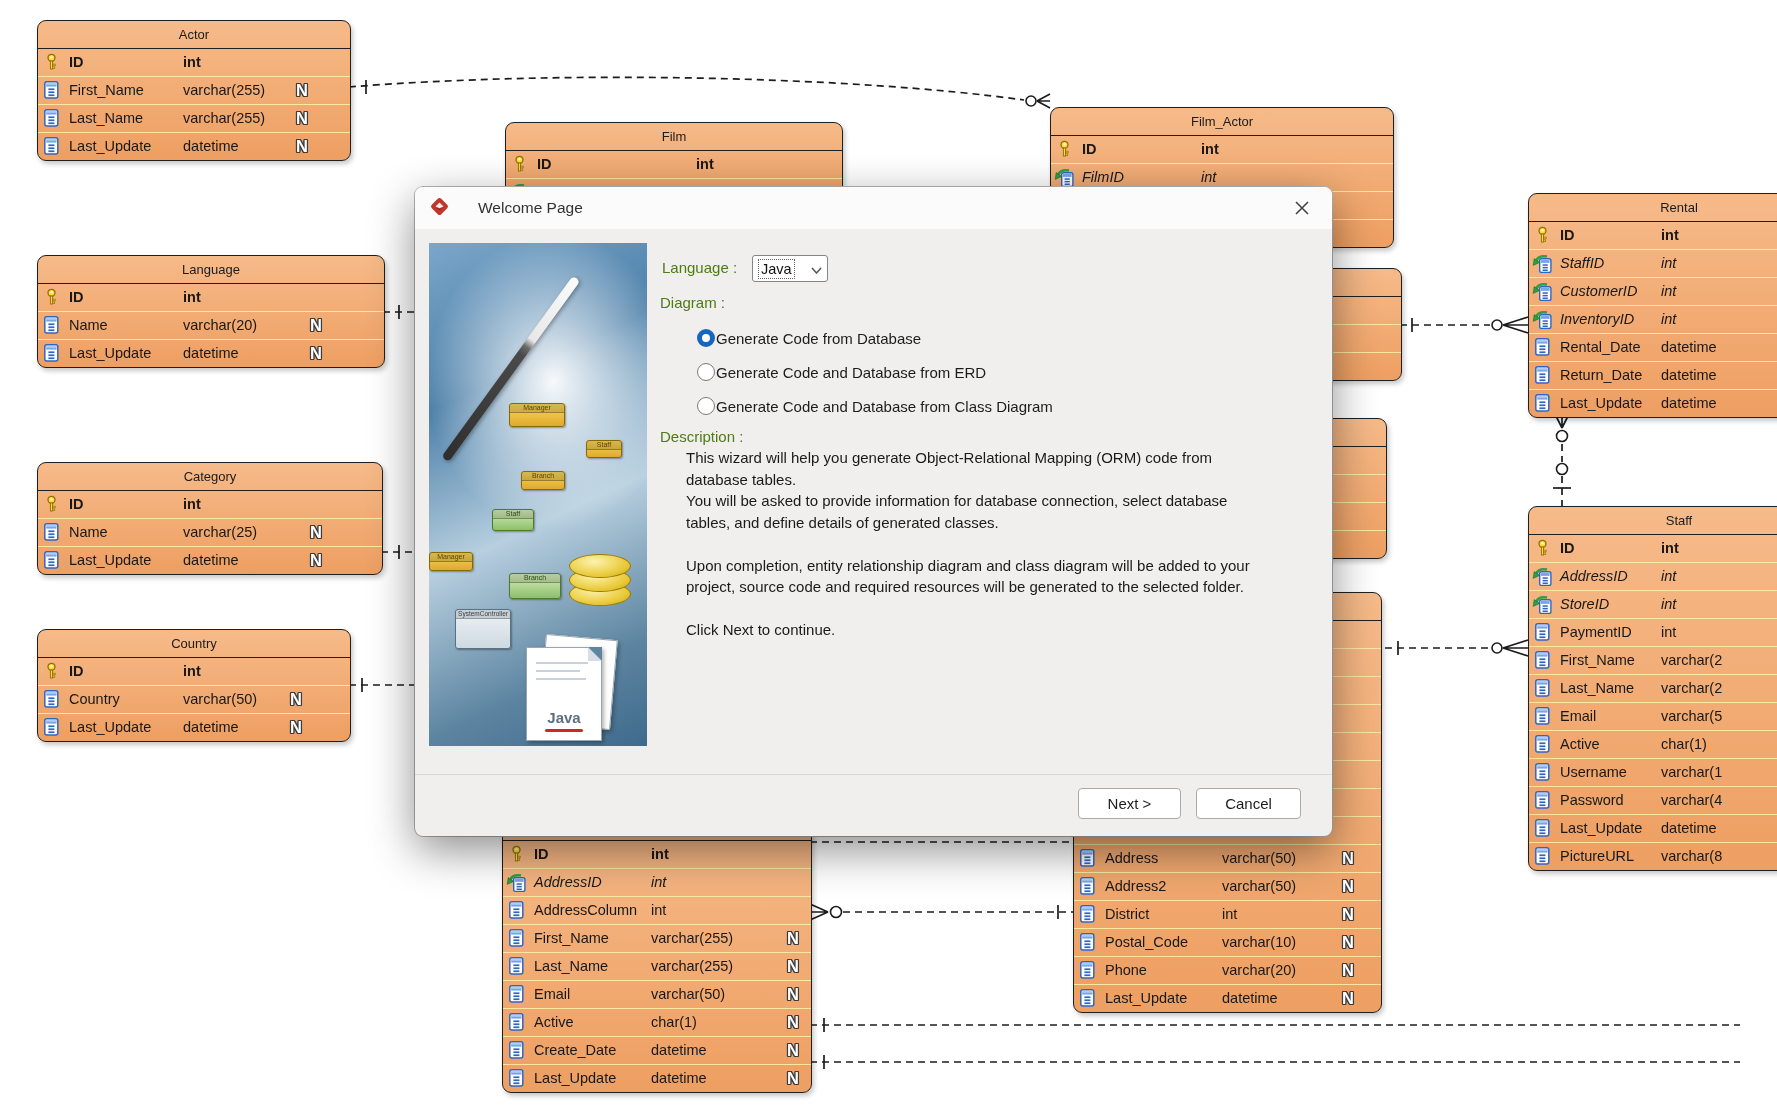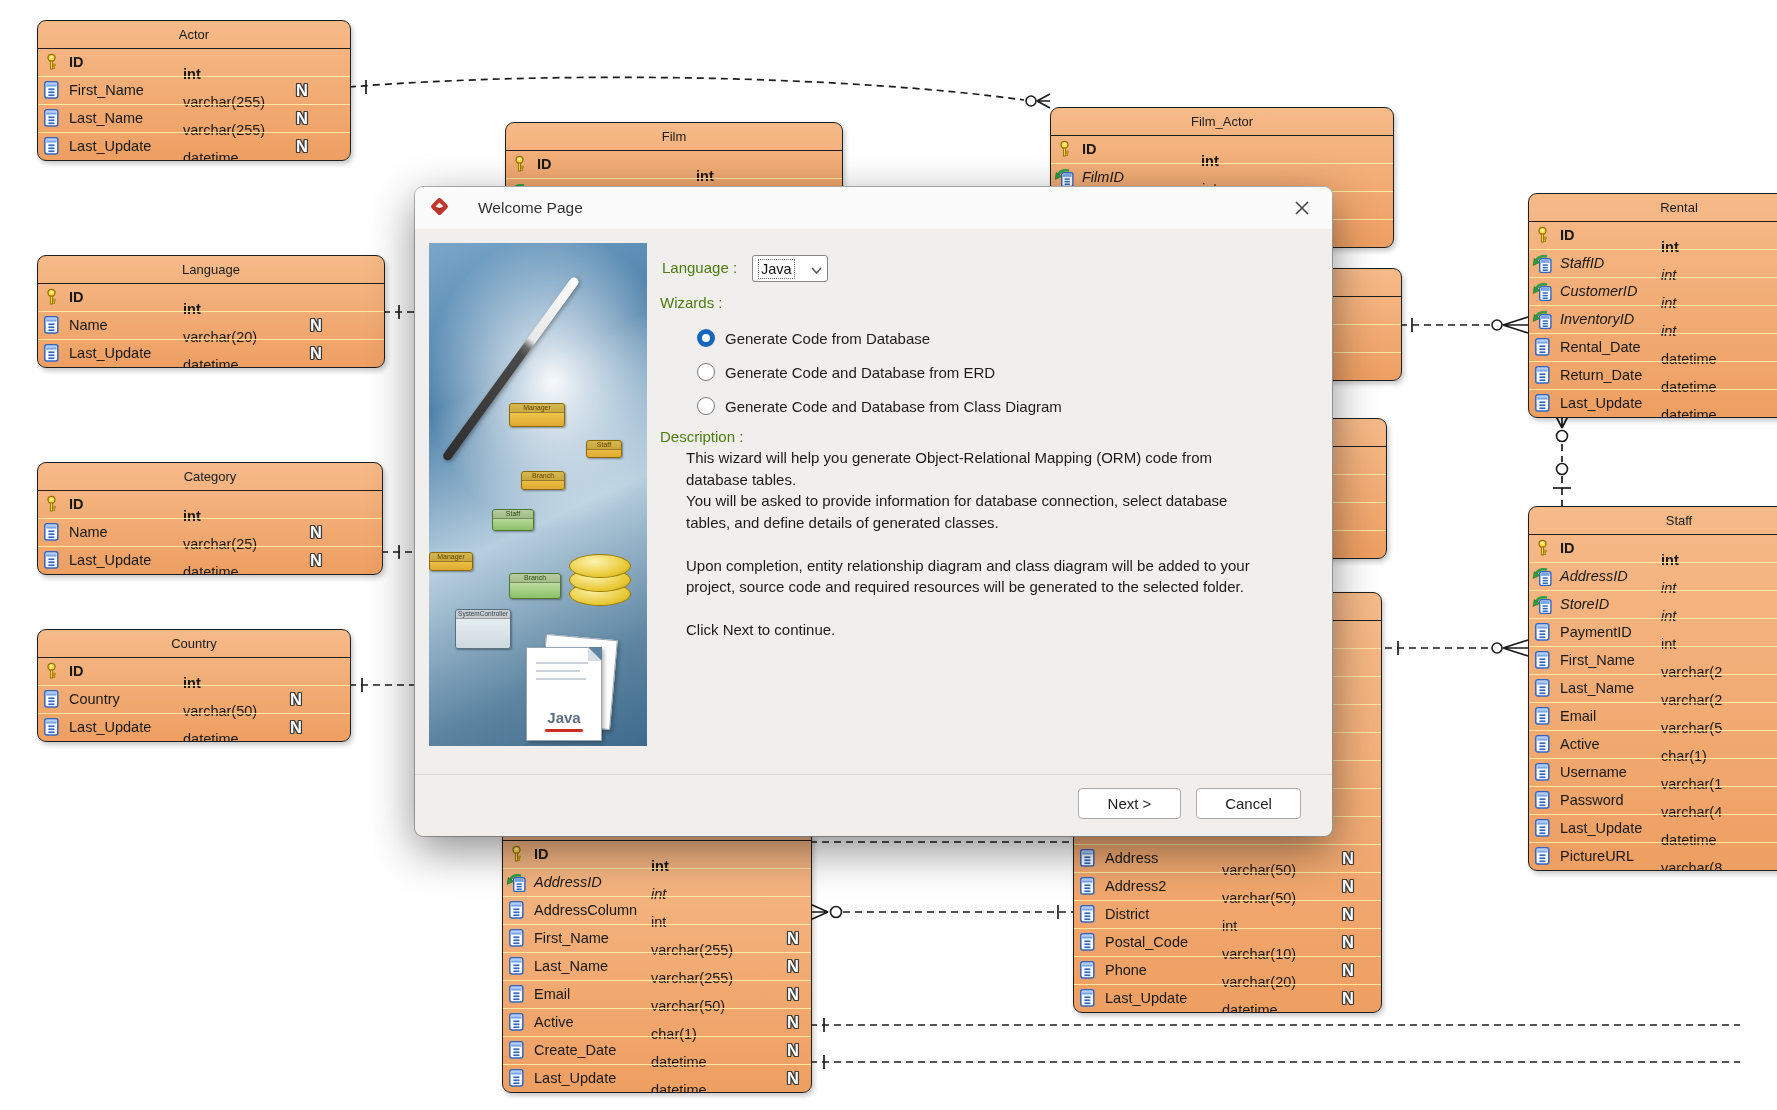--- a/index.html
+++ b/index.html
@@ -16,21 +16,21 @@
   .erd-table{position:absolute;z-index:2;border:1.6px solid #1f1f1f;border-radius:9px;
              background:linear-gradient(#f6ba89,#ee9f62);box-shadow:2px 3px 5px rgba(0,0,0,.22);
              overflow:hidden;}
   .erd-header{height:27px;line-height:27px;text-align:center;font-size:13px;color:#1b1b1b;
               border-bottom:1.6px solid #1f1f1f;}
   .erd-row{position:relative;height:27px;}
   .erd-row + .erd-row{border-top:1.5px solid rgba(251,235,163,.95);}
   .cicon{position:absolute;left:6px;top:4px;}
   .cicon.fk{left:3px;top:3px;}
   .cname{position:absolute;left:31px;top:0;line-height:27px;font-size:14.5px;color:#181818;white-space:nowrap;}
-  .ctype{position:absolute;top:12px;line-height:27px;font-size:14.5px;color:#181818;white-space:nowrap;}
+  .ctype{position:absolute;top:0;line-height:27px;font-size:14.5px;color:#181818;white-space:nowrap;}
   .pk .cname,.pk .ctype{font-weight:bold;}
   .fk .cname,.fk .ctype{font-style:italic;}
   .cnull{position:absolute;top:1px;font-weight:bold;font-size:16.5px;color:#ffffff;line-height:25px;
          text-shadow:-1.3px 0 #3c3c3c,1.3px 0 #3c3c3c,0 -1.3px #3c3c3c,0 1.3px #3c3c3c,
                      -1px -1px #3c3c3c,1px 1px #3c3c3c,-1px 1px #3c3c3c,1px -1px #3c3c3c;}
 
   
   .dialog{position:absolute;left:415px;top:187px;width:917px;height:649px;z-index:10;
           background:#f0efed;border-radius:8px;box-shadow:0 14px 45px rgba(0,0,0,.45),0 0 0 1px #b9b9b9;}
   .titlebar{position:absolute;left:0;top:0;right:0;height:42px;background:#fbfbfb;
@@ -67,21 +67,21 @@
   .java-swoosh{position:absolute;left:18px;bottom:8px;width:38px;height:3px;background:#cc2a1e;border-radius:2px;}
 
   .dlg-label{position:absolute;font-size:15px;color:#4d7c0f;line-height:26px;text-align:right;}
   .combo{position:absolute;left:337px;top:68px;width:76px;height:27px;background:#ffffff;
          border:1px solid #858585;border-radius:3px;box-sizing:border-box;display:flex;align-items:center;cursor:pointer;}
   .combo-val{margin-left:5px;font-size:14.5px;color:#111;border:1px dotted #666;padding:0 2px;line-height:18px;}
   .combo-arrow{margin-left:auto;margin-right:5px;}
   .radio-row{position:absolute;left:282px;height:26px;display:flex;align-items:center;cursor:pointer;}
   .radio{width:18px;height:18px;border-radius:50%;box-sizing:border-box;background:#fff;border:1.6px solid #7a7a7a;}
   .radio.sel{border:5.5px solid #1666c0;}
-  .radio-label{margin-left:10px;font-size:15px;color:#1c1c1c;}
+  .radio-label{margin-left:1px;font-size:15px;color:#1c1c1c;}
   .desc-text{position:absolute;left:271px;top:260px;width:606px;font-size:15px;line-height:21.5px;
              color:#1a1a1a;white-space:pre-line;}
   .footer-line{position:absolute;left:0;top:587px;width:100%;height:1px;background:#d8d8d8;}
   .btn{position:absolute;top:601px;height:31px;background:#ffffff;border:1px solid #ababab;border-radius:4px;
        font-size:15px;color:#1c1c1c;font-family:inherit;cursor:pointer;}
   #btn-next{left:663px;width:103px;}
   #btn-cancel{left:781px;width:105px;}
 </style>
 </head>
 <body>
@@ -901,21 +901,21 @@
 
     <span class="dlg-label" style="left:247px;top:68px">Language :</span>
     <div class="combo">
       <span class="combo-val">Java</span>
       <span class="combo-arrow">
         <svg width="11" height="7" viewBox="0 0 11 7">
             <path d="M1 1 L5.5 6 L10 1" stroke="#555" stroke-width="1.5" fill="none"></path>
           </svg>
       </span>
     </div>
-    <span class="dlg-label" style="left:245px;top:103px">Wizards :</span>
+    <span class="dlg-label" style="left:245px;top:103px">Diagram :</span>
     <div id="wizard-options">
         <div class="radio-row" style="top: 138px;">
           <span class="radio sel"></span>
           <span class="radio-label">Generate Code from Database</span>
         </div>
         <div class="radio-row" style="top: 172px;">
           <span class="radio"></span>
           <span class="radio-label">Generate Code and Database from ERD</span>
         </div>
         <div class="radio-row" style="top: 206px;">

